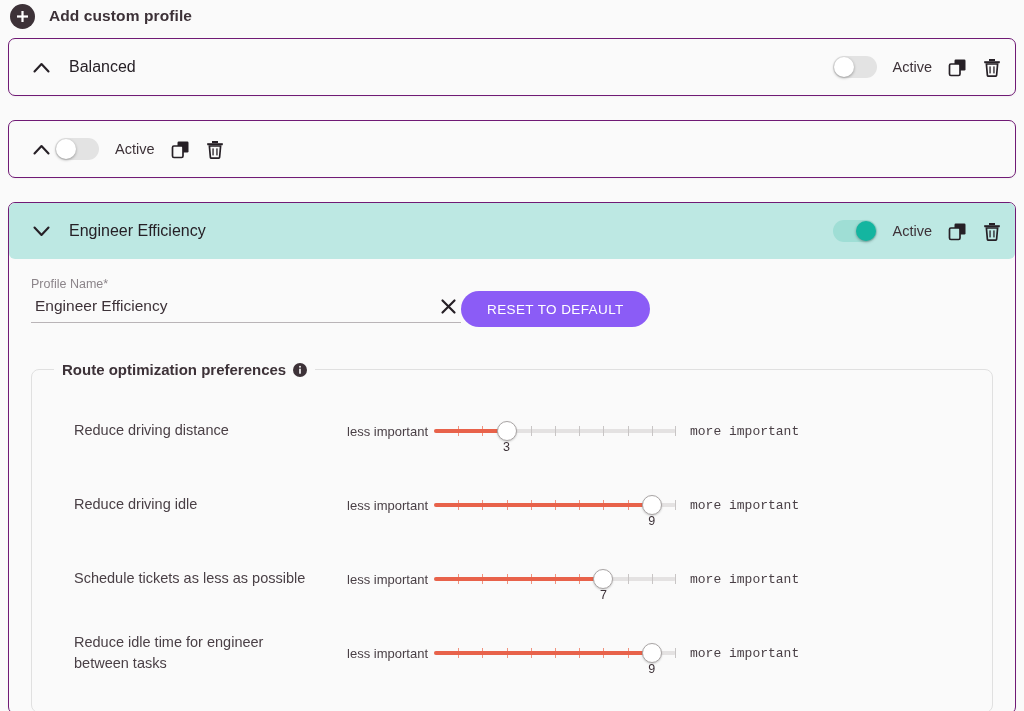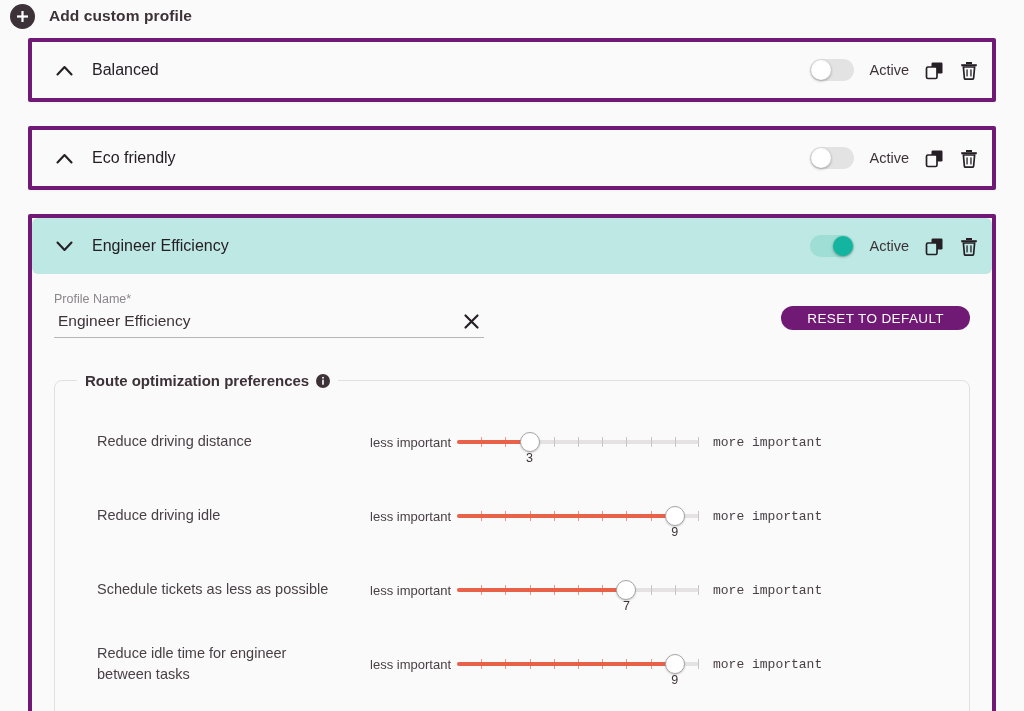--- a/index.html
+++ b/index.html
@@ -21,21 +21,21 @@
     width: 25px; height: 25px; border-radius: 50%;
     background: #3d3238; color: #fff;
     display: flex; align-items: center; justify-content: center;
     flex: 0 0 auto; cursor: pointer;
   }
   .add-circle svg { display: block; }
   .add-label { font-size: 15.5px; color: #3d3238; letter-spacing: .1px; font-weight: bold; }
 
   
   .card {
-    margin: 0 22px; border: 4px solid #701a75; border-radius: 2px;
+    margin: 0 2px; border: 1px solid #701a75; border-radius: 7px;
     background: #fafafa; box-shadow: 0 1px 2px rgba(0,0,0,.04);
   }
   .card + .card { margin-top: 0; }
   .card-wrap { padding: 0 6px; }
 
   .prof-head {
     height: 56px; display: flex; align-items: center;
     padding: 0 14px 0 24px; cursor: pointer;
     border-radius: 6px;
   }
@@ -58,38 +58,38 @@
   .toggle.on { background: #9fded5; }
   .toggle.on .knob { left: 23px; background: #14b5a0; }
 
   .active-label { font-size: 14.5px; color: #3d3238; }
 
   .icon-btn { cursor: pointer; display: flex; align-items: center; color: #262026; }
 
   
   .prof-body { padding: 18px 22px 0 22px; }
 
-  .form-row { display: flex; align-items: flex-start; justify-content: space-between; }
+  .form-row { display: flex; align-items: flex-start; }
 
   .field { width: 430px; }
   .field-label { font-size: 12.5px; color: #8c858a; margin-bottom: 6px; }
   .field-input-wrap {
     display: flex; align-items: center; border-bottom: 1px solid #b9b4b7;
     padding: 0 4px 7px 4px;
   }
   .field-input {
     border: none; outline: none; background: transparent;
     font-family: "Liberation Sans", sans-serif;
     font-size: 15.5px; color: #3d3238; flex: 1 1 auto; padding: 0;
   }
   .clear-x { cursor: pointer; display: flex; align-items: center; color: #262026; padding-left: 8px; }
 
   .reset-btn {
-    background: #701a75; color: #ffffff; border: none; border-radius: 20px;
-    height: 24px; padding: 2px 26px; font-size: 13.5px; letter-spacing: .4px;
+    background: #8b5cf6; color: #ffffff; border: none; border-radius: 20px;
+    height: 36px; padding: 2px 26px; font-size: 13.5px; letter-spacing: .4px;
     font-family: "Liberation Sans", sans-serif; cursor: pointer; margin-top: 14px;
   }
 
   
   fieldset.prefs {
     margin: 34px 0 0 0; padding: 16px 0 22px 0;
     border: 1px solid #e0e0e0; border-radius: 8px;
   }
   fieldset.prefs > legend {
     margin-left: 22px; padding: 0 8px;
@@ -176,21 +176,20 @@
     </div>
   </div>
 
   <div class="card" style="margin-top:24px;">
     <div class="prof-head">
       <span class="chev">
         <svg width="17" height="11" viewBox="0 0 17 11" aria-hidden="true">
           <path d="M1.5 9.5 L8.5 2 L15.5 9.5" fill="none" stroke="#262026" stroke-width="2.1" stroke-linecap="round" stroke-linejoin="round"></path>
         </svg>
       </span>
-      <span class="prof-title">Eco friendly</span>
       <span class="head-right">
         <span class="toggle">
             <span class="knob"></span>
           </span>
         <span class="active-label">Active</span>
         <span class="icon-btn">
           <svg width="19" height="19" viewBox="0 0 19 19" aria-hidden="true">
             <rect x="6.5" y="1.5" width="11" height="11" rx="1.2" fill="#262026"></rect>
             <rect x="1.5" y="6" width="10.5" height="11.5" rx="1.4" fill="#fafafa" stroke="#262026" stroke-width="1.7"></rect>
           </svg>

